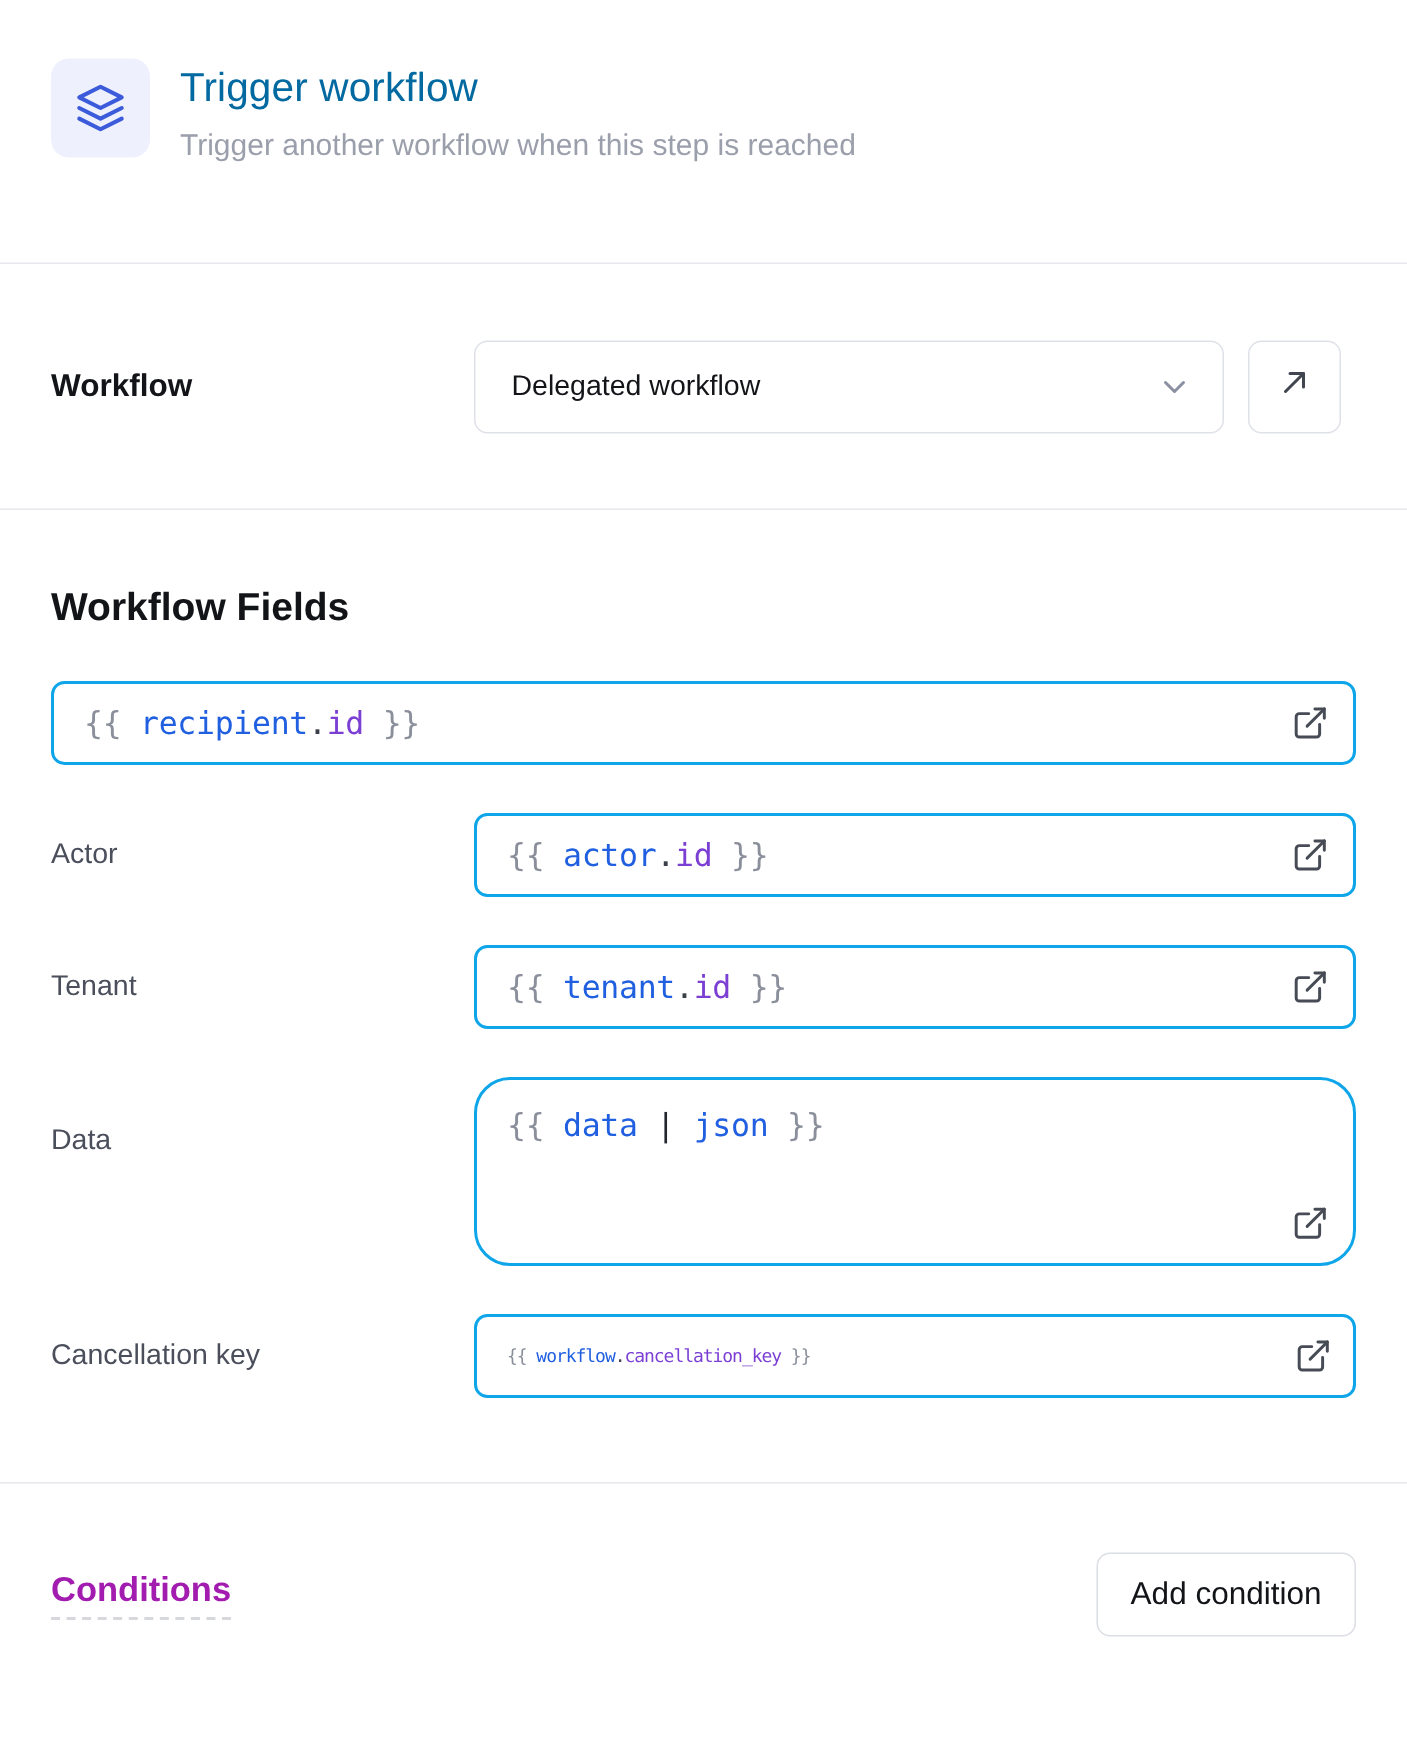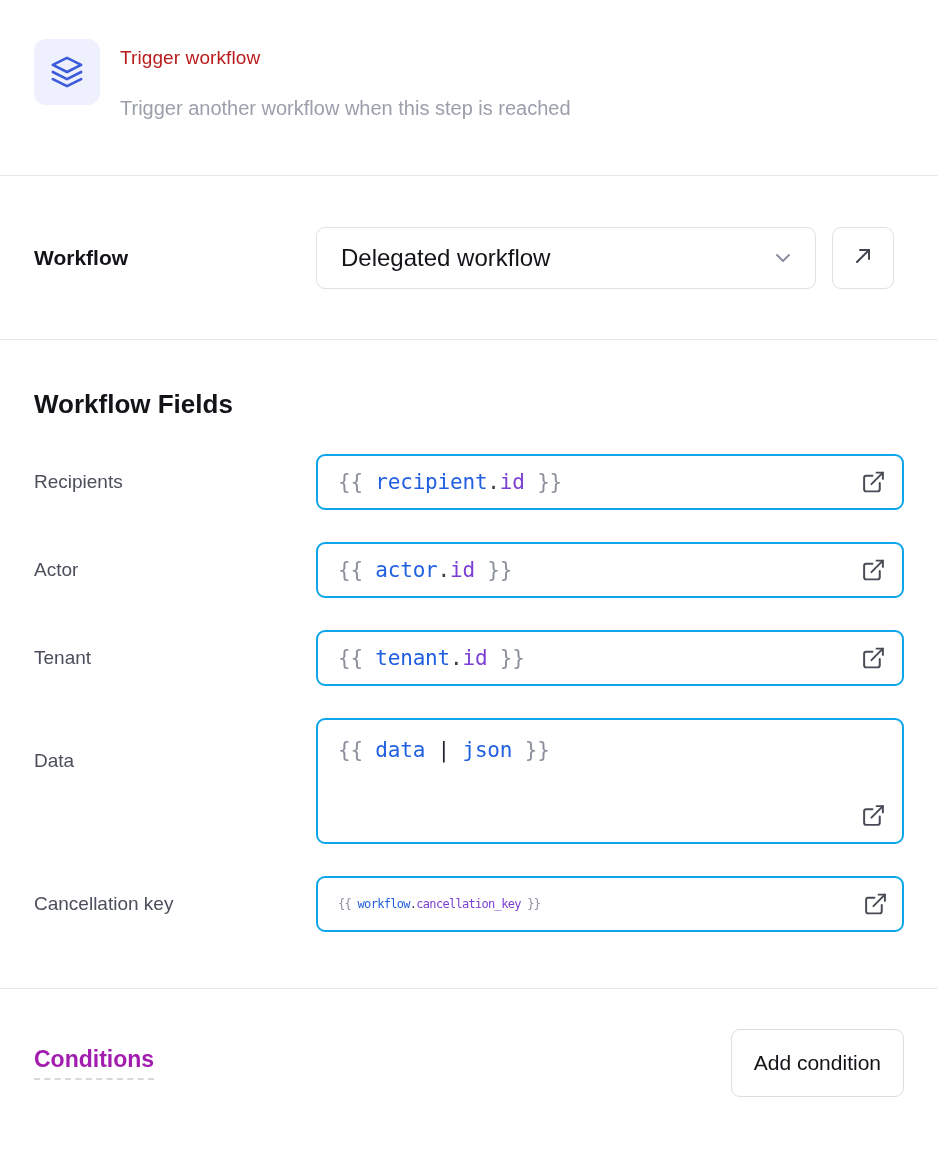--- a/index.html
+++ b/index.html
@@ -40,33 +40,33 @@
     align-items: center;
     justify-content: center;
     margin-top: 8px;
   }
 
   .step-icon-box svg { display: block; }
 
   .step-head-text { padding-top: 6px; }
 
   .step-title {
-    font-size: 19px;
+    font-size: 27px;
     font-weight: 400;
-    color: #b91c1c;
+    color: #0369a1;
     letter-spacing: .1px;
     line-height: 42px;
   }
 
   .step-subtitle {
     font-size: 20px;
     font-weight: 400;
     color: #9a9fab;
     line-height: 36px;
-    margin-top: 11px;
+    margin-top: 0;
   }
 
   
   .section-workflow {
     height: 164px;
     padding: 0 34px;
     display: flex;
     align-items: center;
     border-bottom: 1px solid #e8e8ee;
   }
@@ -92,21 +92,21 @@
     border-radius: 9px;
     background: #fff;
     display: flex;
     align-items: center;
     justify-content: space-between;
     padding: 0 20px 0 24px;
     cursor: pointer;
   }
 
   .select-value {
-    font-size: 24px;
+    font-size: 19px;
     color: #121418;
   }
 
   .chev {
     color: #8b90a0;
     display: flex;
     align-items: center;
   }
 
   .icon-btn-square {
@@ -163,20 +163,21 @@
     display: flex;
     align-items: center;
     padding: 10px 56px 10px 20px;
     cursor: text;
   }
 
   .tmpl-input.area {
     min-height: 126px;
     align-items: flex-start;
     padding-top: 15px;
+    border-radius: 24px;
   }
 
   .code {
     font-family: "DejaVu Sans Mono", monospace;
     font-size: 21px;
     line-height: 30px;
     white-space: pre;
     letter-spacing: -0.2px;
   }
   .code.small { font-size: 12px; letter-spacing: -0.7px; }
@@ -218,21 +219,21 @@
   }
 
   .btn-outline {
     border: 1px solid #dcdee5;
     border-radius: 9px;
     background: #fff;
     font-family: "Liberation Sans", sans-serif;
     font-size: 21px;
     color: #121418;
     padding: 0 22px;
-    height: 68px;
+    height: 56px;
     cursor: pointer;
   }
 </style>
 </head>
 <body>
 
 <div class="panel">
 
   <div class="step-header">
     <div class="step-icon-box">
@@ -267,21 +268,20 @@
           </svg>
         </span>
       </div>
     </div>
   </div>
 
   <div class="section-fields">
     <div class="section-heading">Workflow Fields</div>
     <div id="field-rows">
         <div class="field-row">
-          <div class="field-label">Recipients</div>
           <div class="tmpl-input">
             <span class="code"><span class="br">{{ </span><span class="ns">recipient</span><span class="dot">.</span><span class="pr">id</span><span class="br"> }}</span></span>
             <span class="ext-link">
               <svg width="25" height="25" viewBox="0 0 24 24" fill="none" stroke="currentColor" stroke-width="1.9" stroke-linecap="round" stroke-linejoin="round">
                 <path d="M18 13v6a2 2 0 0 1-2 2H5a2 2 0 0 1-2-2V8a2 2 0 0 1 2-2h6"></path>
                 <polyline points="15 3 21 3 21 9"></polyline>
                 <line x1="10" y1="14" x2="21" y2="3"></line>
               </svg>
             </span>
           </div>

